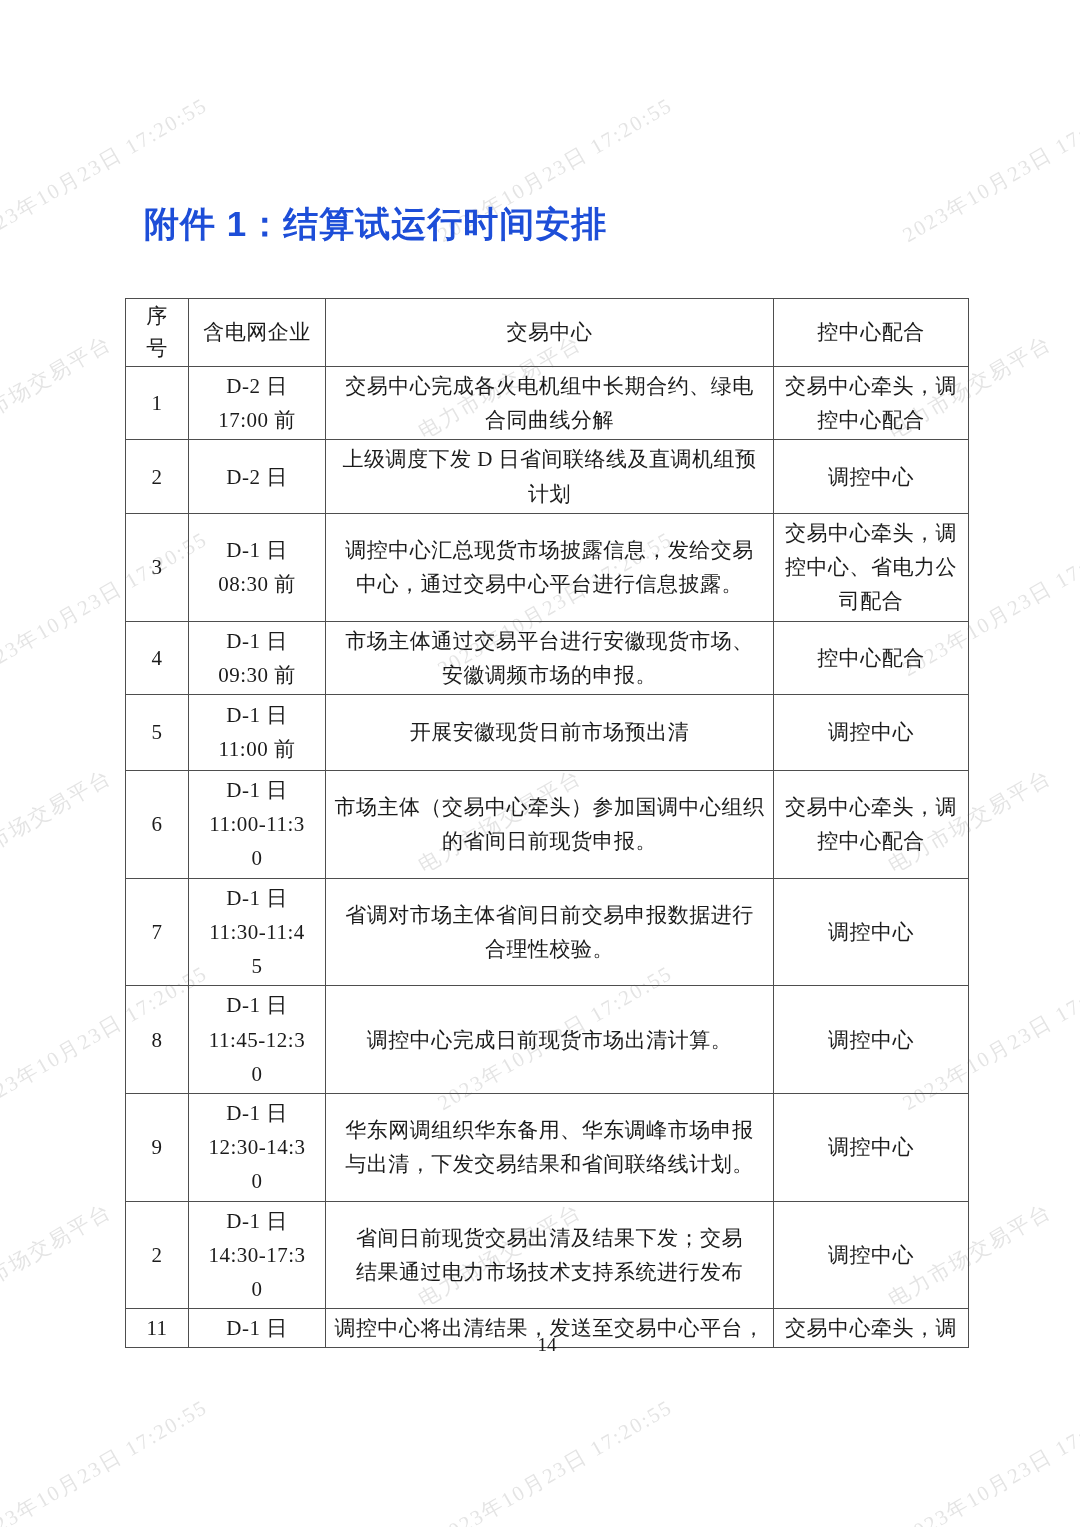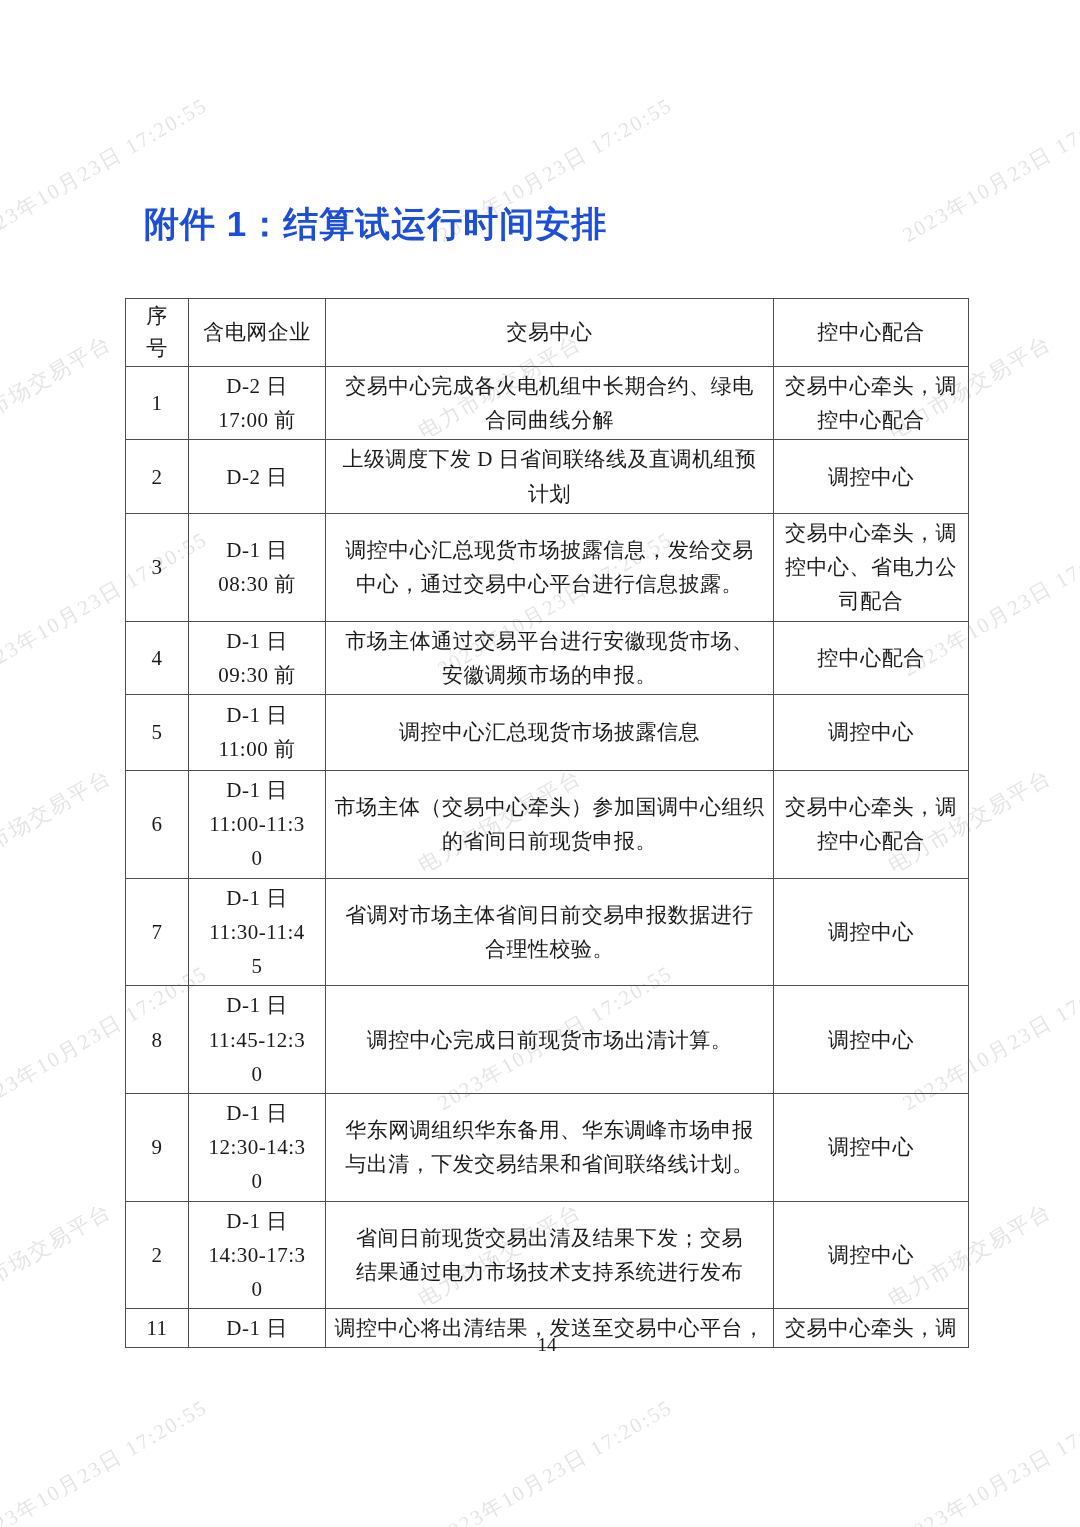--- a/index.html
+++ b/index.html
@@ -113,21 +113,21 @@
           <td class="cell col-time">D-1 日
 09:30 前</td>
           <td class="cell col-content">市场主体通过交易平台进行安徽现货市场、
 安徽调频市场的申报。</td>
           <td class="cell col-lead">控中心配合</td>
         </tr>
         <tr style="height: 76px;">
           <td class="cell col-no">5</td>
           <td class="cell col-time">D-1 日
 11:00 前</td>
-          <td class="cell col-content">调控中心汇总现货市场披露信息</td>
+          <td class="cell col-content">开展安徽现货日前市场预出清</td>
           <td class="cell col-lead">调控中心</td>
         </tr>
         <tr style="height: 103px;">
           <td class="cell col-no">6</td>
           <td class="cell col-time">D-1 日
 11:00-11:3
 0</td>
           <td class="cell col-content">市场主体（交易中心牵头）参加国调中心组织
 的省间日前现货申报。</td>
           <td class="cell col-lead">交易中心牵头，调

